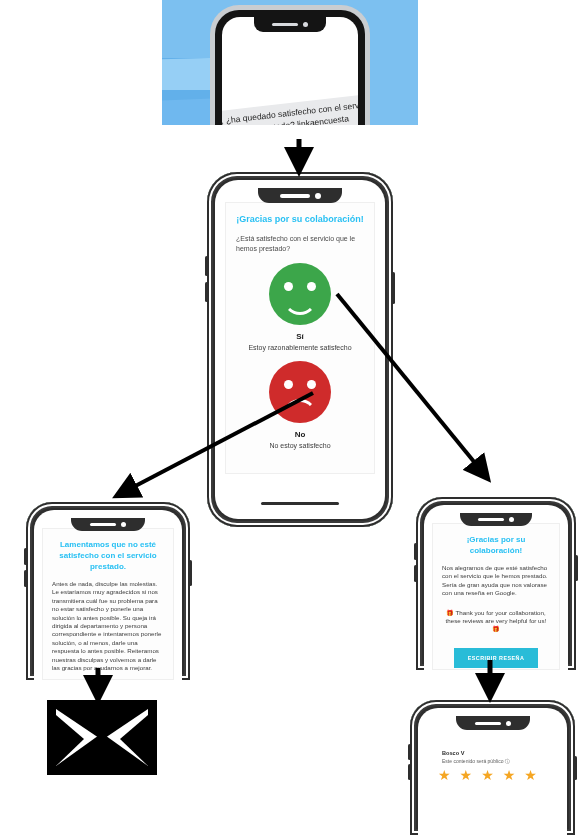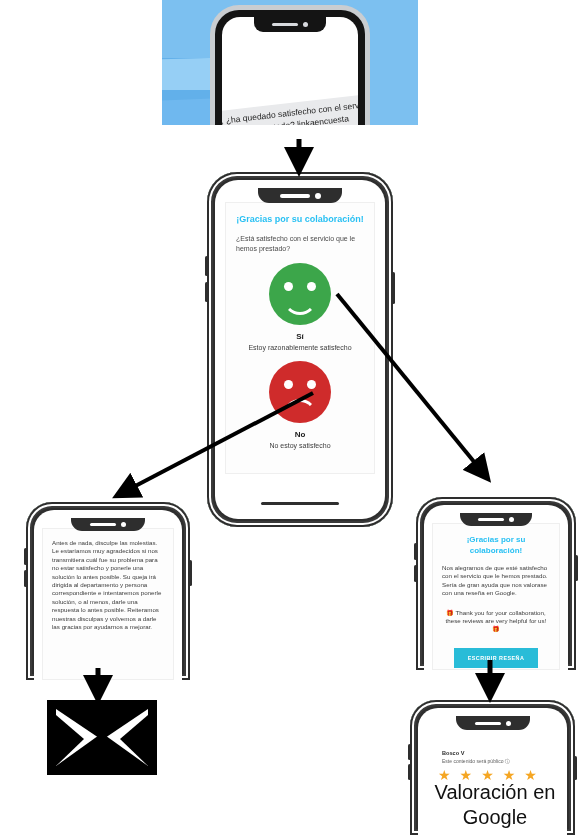--- a/index.html
+++ b/index.html
@@ -233,20 +233,21 @@
     </div>
   </div>
 
   <div class="phone" id="phoneLeft">
     <div class="outer"></div>
     <div class="sidebtn v1"></div>
     <div class="sidebtn v2"></div>
     <div class="sidebtn p"></div>
     <div class="inner">
       <div class="card2">
+        <div class="title">Lamentamos que no esté satisfecho con el servicio prestado.</div>
         <div class="body">Antes de nada, disculpe las molestias. Le estaríamos muy agradecidos si nos transmitiera cuál fue su problema para no estar satisfecho y ponerle una solución lo antes posible. Su queja irá dirigida al departamento y persona correspondiente e intentaremos ponerle solución, o al menos, darle una respuesta lo antes posible. Reiteramos nuestras disculpas y volvemos a darle las gracias por ayudarnos a mejorar.</div>
 
       </div>
       <div class="notch">
         <span class="speaker"></span>
         <span class="cam"></span>
       </div>
     </div>
   </div>
 
@@ -296,24 +297,20 @@
   <div id="envelope">
     <div class="env-outer"></div>
     <svg class="env-inner" viewBox="0 0 92 57" preserveAspectRatio="none">
       <polygon points="0,0 92,0 46,31" fill="#000"></polygon>
       <polygon points="0,6 0,57 28,30" fill="#000"></polygon>
       <polygon points="92,6 92,57 64,30" fill="#000"></polygon>
       <polygon points="0,57 92,57 46,24" fill="#000"></polygon>
     </svg>
   </div>
 
-  <div id="capRight">
-    <div>Valoración en</div>
-    <div>Google</div>
-  </div>
 
   <svg class="arrowSvg" viewBox="0 0 582 835">
     <defs>
       <marker id="ah" markerWidth="7" markerHeight="7" refX="4.2" refY="3.5" orient="auto">
         <path d="M0,0 L7,3.5 L0,7 Z" fill="#000"></path>
       </marker>
       <marker id="ahBig" markerWidth="6" markerHeight="6" refX="3.4" refY="3" orient="auto">
         <path d="M0,0 L6,3 L0,6 Z" fill="#000"></path>
       </marker>
     </defs>

